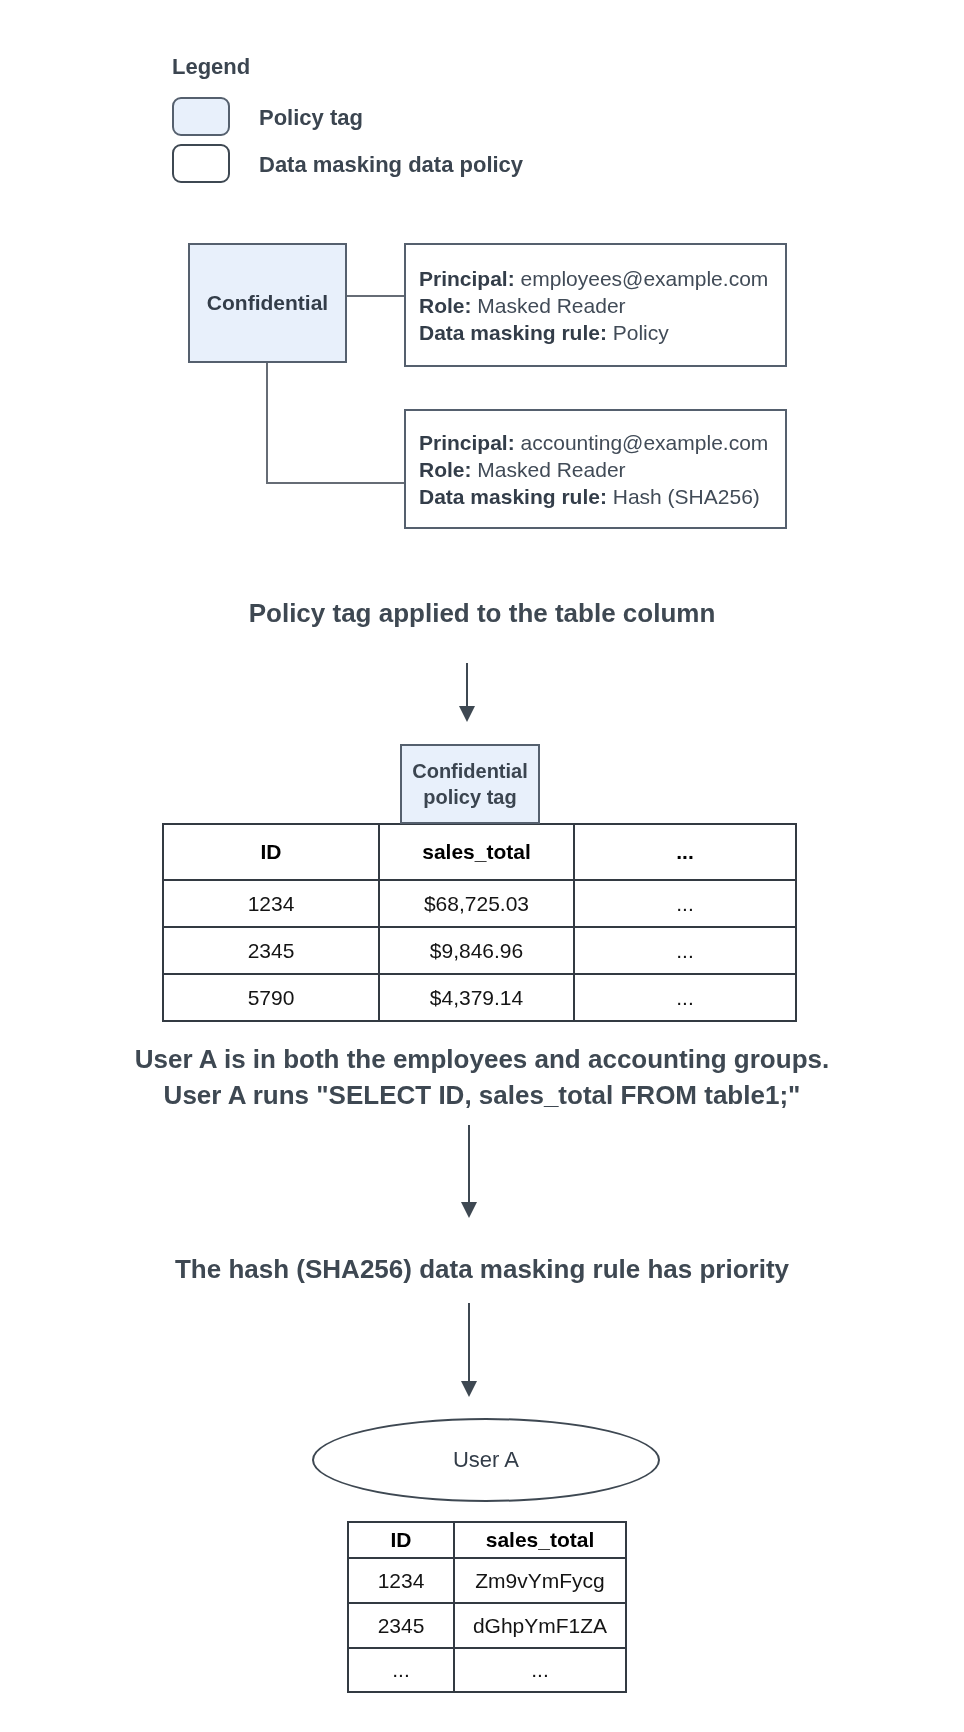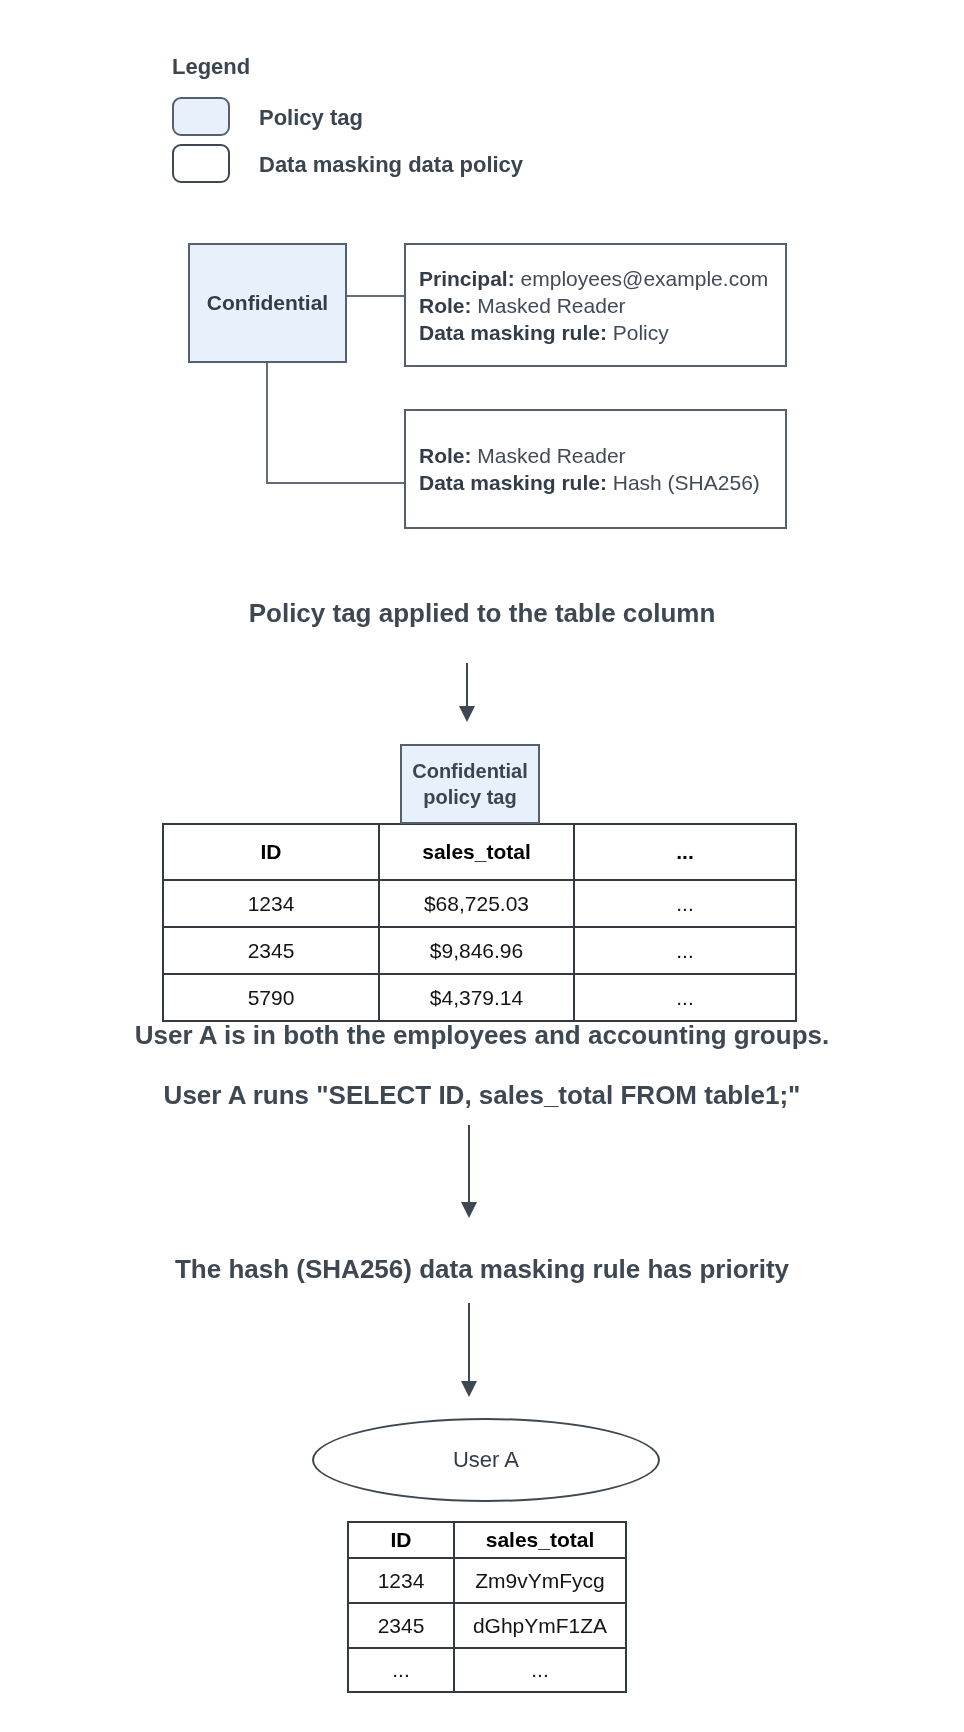--- a/index.html
+++ b/index.html
@@ -97,20 +97,24 @@
       <span>Masked Reader</span>
     </div>
     <div class="policy-line">
       <b>Data masking rule:</b>
       <span>Policy</span>
     </div>
   </div>
 
   <div class="abs node policy-box" style="left:404px;top:409px;width:383px;height:120px;">
     <div class="policy-line">
+      <b>Principal:</b>
+      <span>accounting@example.com</span>
+    </div>
+    <div class="policy-line">
       <b>Role:</b>
       <span>Masked Reader</span>
     </div>
     <div class="policy-line">
       <b>Data masking rule:</b>
       <span>Hash (SHA256)</span>
     </div>
   </div>
 
   <div class="abs caption" style="top:598px;">Policy tag applied to the table column</div>
@@ -146,21 +150,21 @@
       <td>...</td>
     </tr>
     <tr style="height:47px">
       <td>5790</td>
       <td>$4,379.14</td>
       <td>...</td>
     </tr>
   </tbody>
     </table>
 
-  <div class="abs caption" style="top:1020px;">User A is in both the employees and accounting groups.</div>
+  <div class="abs caption" style="top:1044px;">User A is in both the employees and accounting groups.</div>
   <div class="abs caption" style="top:1080px;">User A runs "SELECT ID, sales_total FROM table1;"</div>
 
   <div class="abs arrow-line" style="left:468px;top:1125px;height:78px;"></div>
   <div class="abs arrow-head" style="left:461px;top:1202px;"></div>
 
   <div class="abs caption" style="top:1254px;">The hash (SHA256) data masking rule has priority</div>
 
   <div class="abs arrow-line" style="left:468px;top:1303px;height:79px;"></div>
   <div class="abs arrow-head" style="left:461px;top:1381px;"></div>
 

